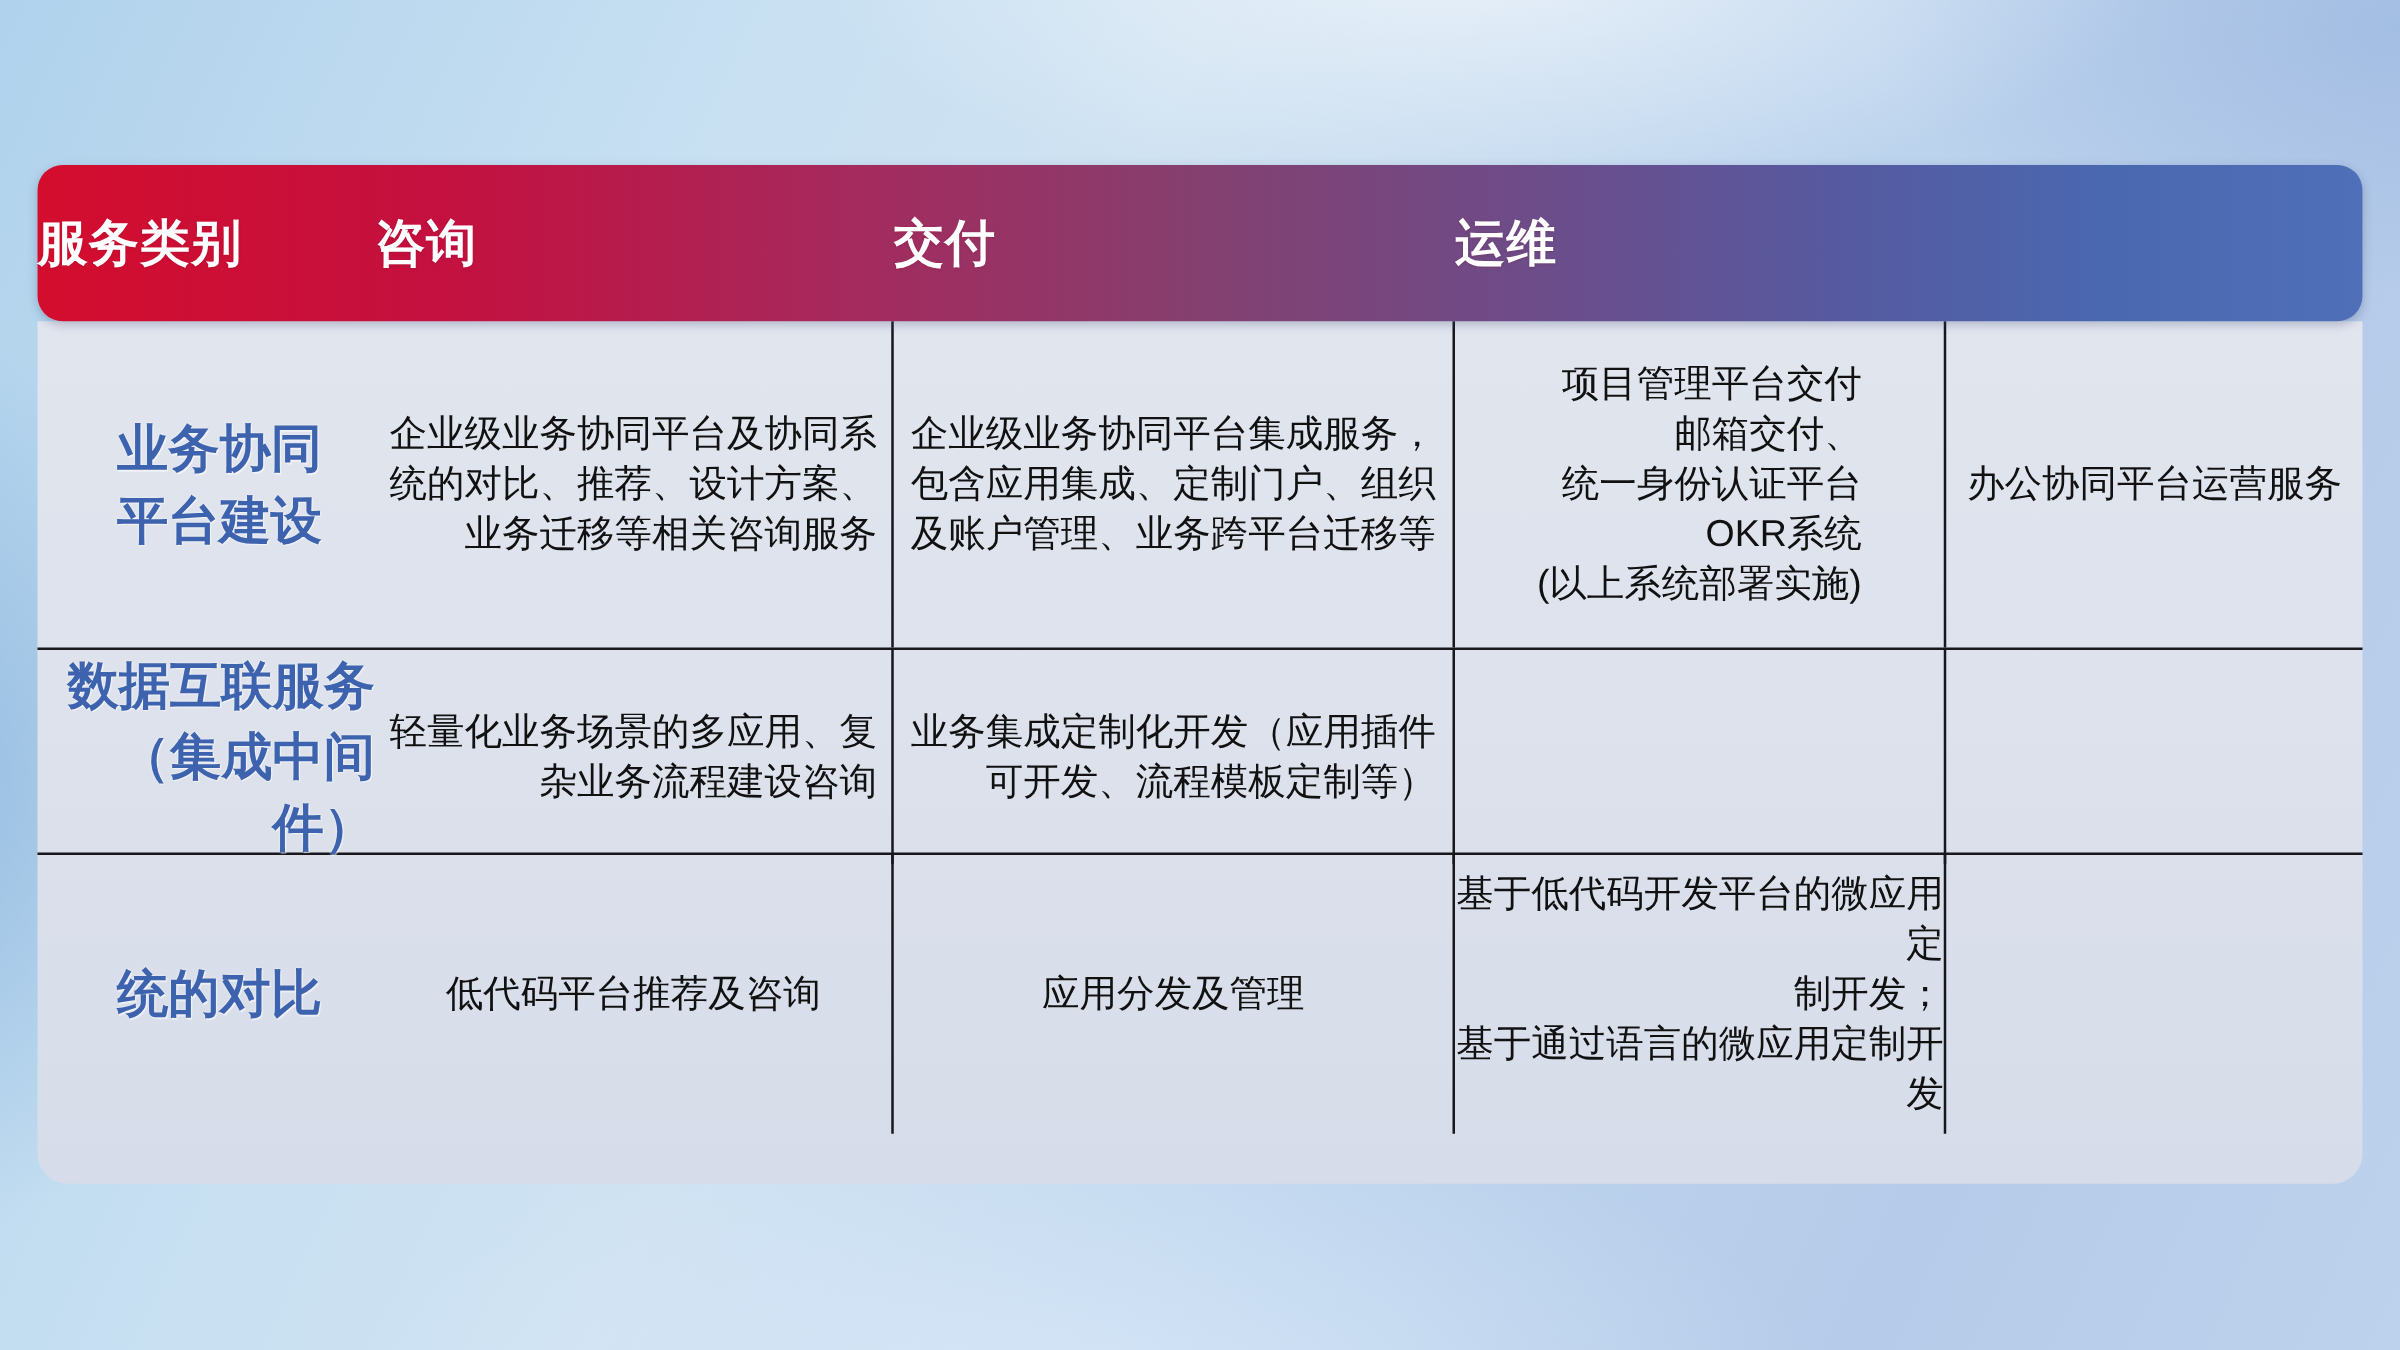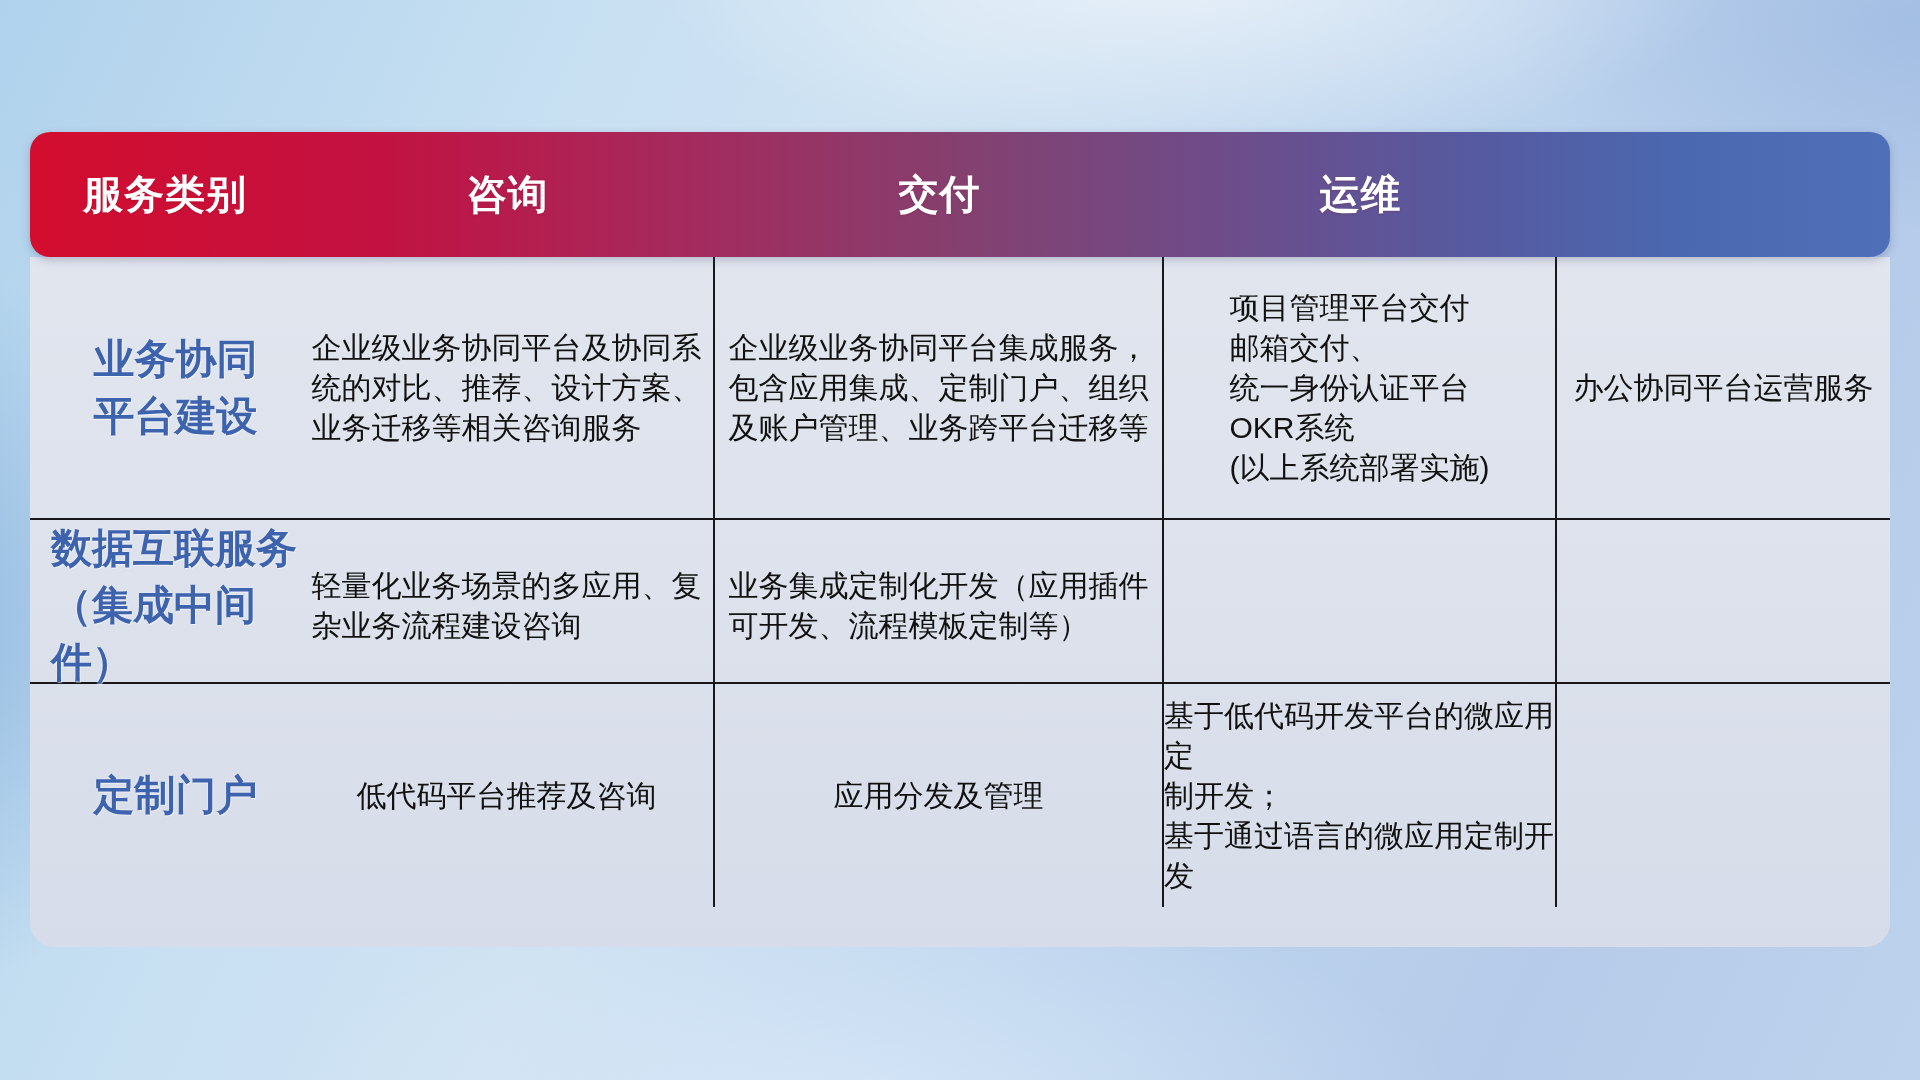--- a/index.html
+++ b/index.html
@@ -23,41 +23,41 @@
 
   .tbl-header{
     width:1860px;height:125px;border-radius:20px;
     display:grid;grid-template-columns:270px 415px 449px 393px 333px;
     align-items:center;
     background:linear-gradient(90deg,#d30d2e 0%,#c31140 18%,#a52a5d 35%,#84406f 50%,#6f4b87 63%,#57599f 77%,#4a68b0 89%,#4f6fb8 100%);
     box-shadow:0 3px 8px rgba(60,70,110,0.28);
     position:relative;z-index:2;
   }
   .tbl-header .hcell{
-    color:#ffffff;font-size:40px;font-weight:bold;text-align:center;
+    color:#ffffff;font-size:40px;font-weight:bold;
     letter-spacing:1px;
     text-shadow:0 1px 2px rgba(120,20,40,0.25);
   }
 
   .tbl-body{
     width:1860px;height:690px;
     background:linear-gradient(180deg,#e1e5ee 0%,#dde2ec 45%,#d6dce9 100%);
     border-radius:0 0 24px 24px;
     position:relative;z-index:1;
   }
   .trow{
     display:grid;grid-template-columns:270px 415px 449px 393px 333px;
     box-sizing:border-box;
   }
   .trow.r0{height:261px;}
   .trow.r1{height:164px;border-top:2px solid #17171c;}
   .trow.r2{height:225px;border-top:2px solid #17171c;}
   .tcell{
     display:flex;align-items:center;justify-content:center;
-    text-align:left;white-space:pre-line;
+    text-align:right;white-space:pre-line;
     box-sizing:border-box;
     color:#111111;font-size:30px;line-height:40px;
   }
   .tcell.vline{border-right:2px solid #17171c;}
   .tcell.cat{
     color:#3e63ae;font-weight:bold;font-size:41px;line-height:57px;
     text-shadow:0 0 2px rgba(255,255,255,0.7), 1px 1px 0 rgba(255,255,255,0.45);
     margin-left:21px;
   }
 </style>
@@ -99,21 +99,21 @@
 （集成中间件）</div>
         <div class="tcell vline">轻量化业务场景的多应用、复
 杂业务流程建设咨询</div>
         <div class="tcell vline">业务集成定制化开发（应用插件
 可开发、流程模板定制等）</div>
         <div class="tcell vline"></div>
         <div class="tcell"></div>
       </div>
 
       <div class="trow r2">
-        <div class="tcell cat">定制门户</div>
+        <div class="tcell cat">统的对比</div>
         <div class="tcell vline">低代码平台推荐及咨询</div>
         <div class="tcell vline">应用分发及管理</div>
         <div class="tcell vline">基于低代码开发平台的微应用定
 制开发；
 基于通过语言的微应用定制开发</div>
         <div class="tcell"></div>
       </div>
 
     </div>
   </div>

